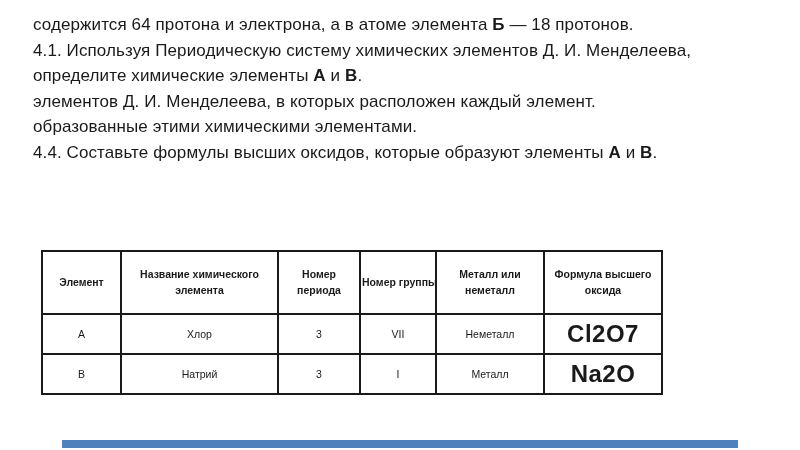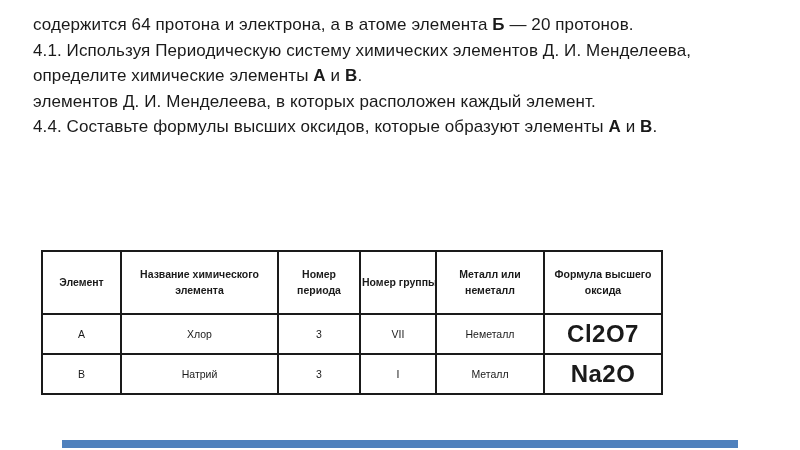--- a/index.html
+++ b/index.html
@@ -40,24 +40,25 @@
     position:absolute;left:62px;top:440px;width:676px;height:8px;
     background:#4f81bd;
   }
 </style>
 </head>
 <body>
 
 <div class="slide">
 
   <div class="problem-text">
-    <div class="line"><span>содержится 64 протона и электрона, а в атоме элемента </span><b>Б</b><span> — 20 протонов.</span></div>
+    <div class="line"><span>содержится 64 протона и электрона, а в атоме элемента </span><b>Б</b><span> — 18 протонов.</span></div>
     <div class="line"><span>4.1. Используя Периодическую систему химических элементов Д. И. Менделеева,</span></div>
     <div class="line"><span>определите химические элементы </span><b>А</b><span> и </span><b>В</b><span>.</span></div>
     <div class="line"><span>элементов Д. И. Менделеева, в которых расположен каждый элемент.</span></div>
+    <div class="line"><span>образованные этими химическими элементами.</span></div>
     <div class="line"><span>4.4. Составьте формулы высших оксидов, которые образуют элементы </span><b>А</b><span> и </span><b>В</b><span>.</span></div>
   </div>
 
   <table class="answers">
     <colgroup>
       <col style="width:79px">
       <col style="width:157px">
       <col style="width:82px">
       <col style="width:76px">
       <col style="width:108px">

